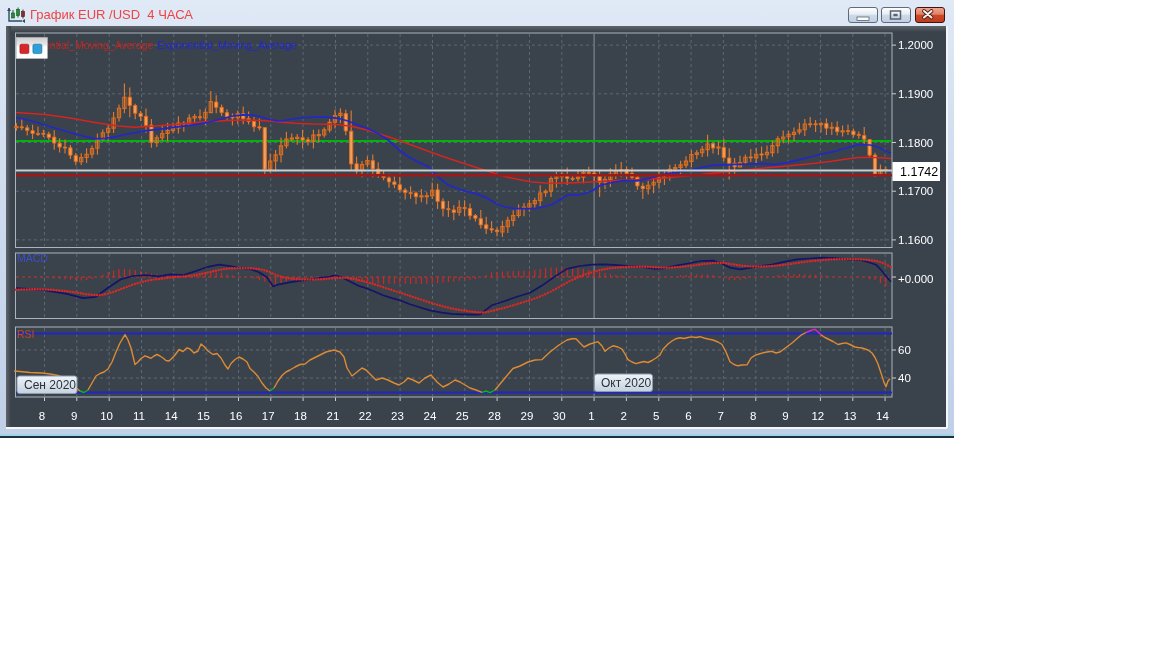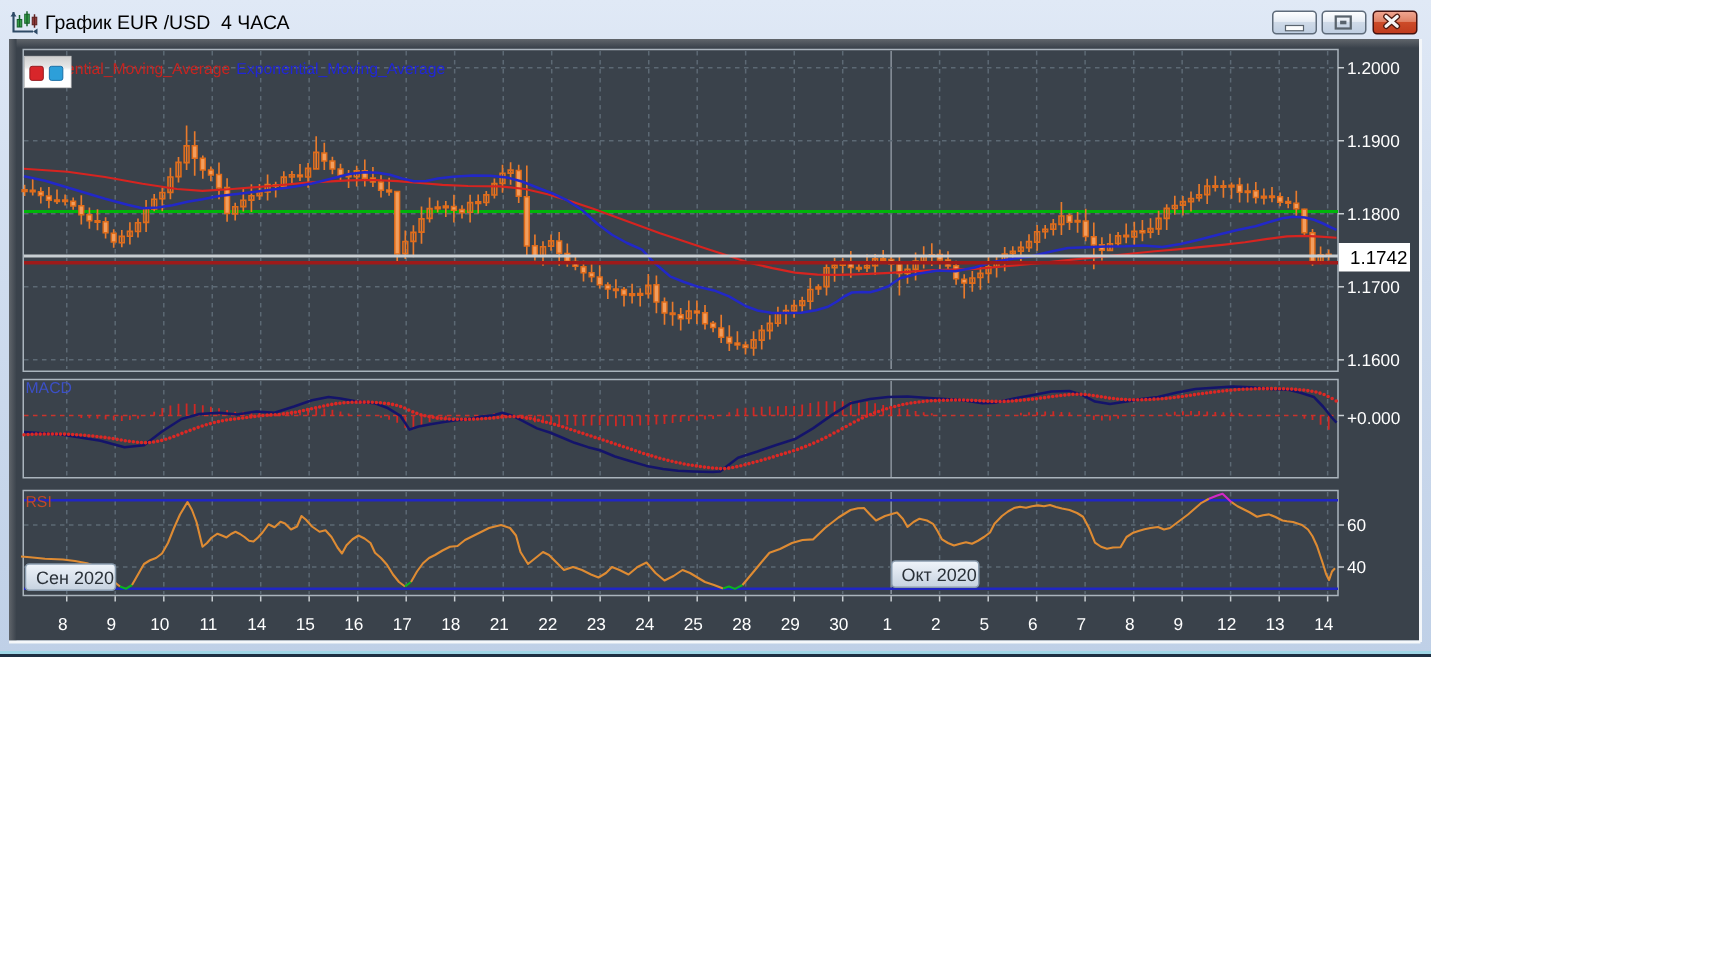--- a/index.html
+++ b/index.html
@@ -1,18 +1,18 @@
 <!DOCTYPE html>
 <html><head><meta charset="utf-8"><style>
 html,body{margin:0;padding:0;background:#ffffff;width:1152px;height:648px;overflow:hidden}
 *{box-sizing:border-box}
 .win{position:absolute;left:0;top:0;width:954px;height:438px;font-family:"Liberation Sans",sans-serif}
 .frame{position:absolute;left:0;top:0;width:954px;height:436px;background:linear-gradient(180deg,#e0e9f6 0%,#d3dff0 30%,#bfd0e7 100%)}
 .titlebar{position:absolute;left:0;top:0;width:954px;height:26px}
-.title{position:absolute;left:30px;top:7px;font-size:13px;color:#000000;white-space:pre}
+.title{position:absolute;left:30px;top:7px;font-size:13px;color:#ef4444;white-space:pre}
 .btn{position:absolute;top:7px;height:16px;border-radius:3px;border:1px solid #5e6b7a}
 .btn.std{background:linear-gradient(180deg,#fdfeff 0%,#e7edf5 45%,#cfdae8 50%,#c0cfe2 100%)}
 .btn.close{background:linear-gradient(180deg,#f0a590 0%,#e08266 45%,#cc4a28 50%,#c03c1e 100%);border:1px solid #431210}
 .content{position:absolute;left:6px;top:26px;width:940px;height:401px;background:#3a424b}
 .shTop{position:absolute;left:6px;top:26px;width:940px;height:6px;background:linear-gradient(180deg,#60656b,#3a424b)}
 .shLeft{position:absolute;left:6px;top:26px;width:5px;height:401px;background:linear-gradient(90deg,#60656b,#3a424b)}
 .botwhite{position:absolute;left:6px;top:427px;width:941px;height:1.5px;background:#f4f7fa}
 .rightwhite{position:absolute;left:946px;top:26px;width:1.5px;height:402px;background:#f4f7fa}
 .botnavy{position:absolute;left:0;top:436px;width:954px;height:2px;background:#1e2f42}
 .botcyan{position:absolute;left:0;top:434px;width:954px;height:2px;background:#9fd6e6}

